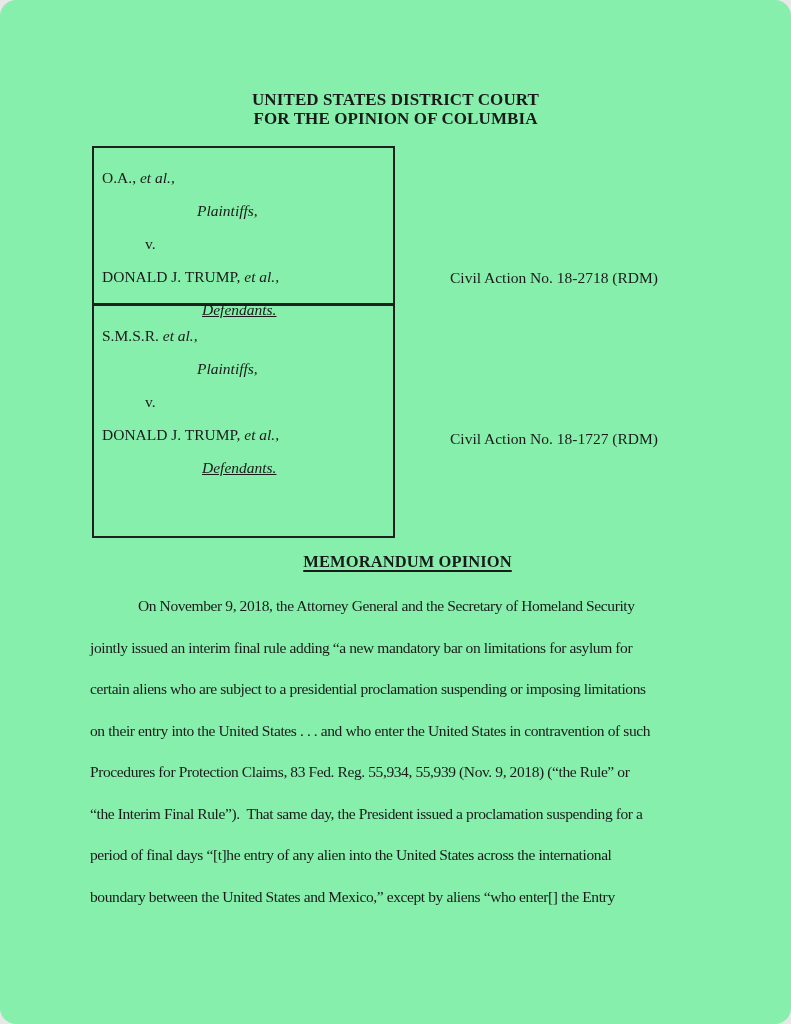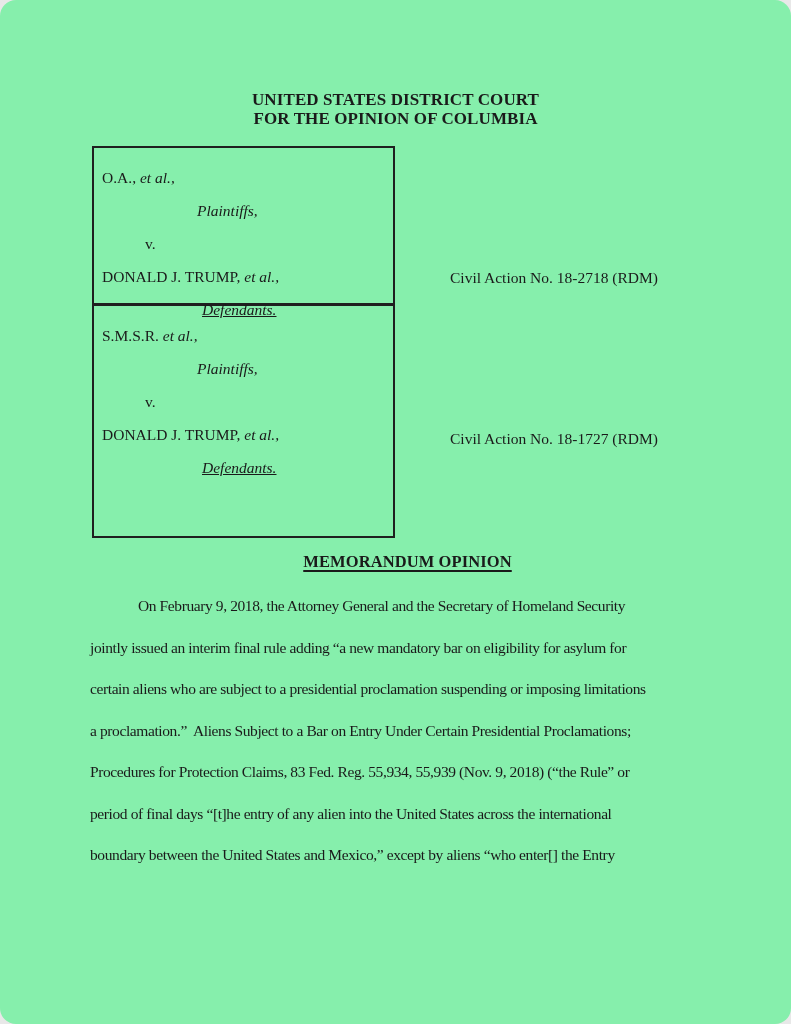--- a/index.html
+++ b/index.html
@@ -122,22 +122,23 @@
     </div>
 
   </div>
 
   <div class="civil-action one">Civil Action No. 18-2718 (RDM)</div>
   <div class="civil-action two">Civil Action No. 18-1727 (RDM)</div>
 
   <div class="opinion-heading"><span>MEMORANDUM OPINION</span></div>
 
   <div class="body-text">
-    <div class="body-line indent">On February 9, 2018, the Attorney General and the Secretary of Homeland Security</div>
-    <div class="body-line">jointly issued an interim final rule adding “a new mandatory bar on eligibility for asylum for</div>
+    <div class="body-line indent">On November 9, 2018, the Attorney General and the Secretary of Homeland Security</div>
+    <div class="body-line">jointly issued an interim final rule adding “a new mandatory bar on limitations for asylum for</div>
     <div class="body-line">certain aliens who are subject to a presidential proclamation suspending or imposing limitations</div>
-    <div class="body-line">a proclamation.”  Aliens Subject to a Bar on Entry Under Certain Presidential Proclamations;</div>
+    <div class="body-line">on their entry into the United States . . . and who enter the United States in contravention of such</div>
     <div class="body-line">Procedures for Protection Claims, 83 Fed. Reg. 55,934, 55,939 (Nov. 9, 2018) (“the Rule” or</div>
+    <div class="body-line">“the Interim Final Rule”).  That same day, the President issued a proclamation suspending for a</div>
     <div class="body-line">period of final days “[t]he entry of any alien into the United States across the international</div>
     <div class="body-line">boundary between the United States and Mexico,” except by aliens “who enter[] the Entry</div>
   </div>
 
 </div>
 
 </body></html>

